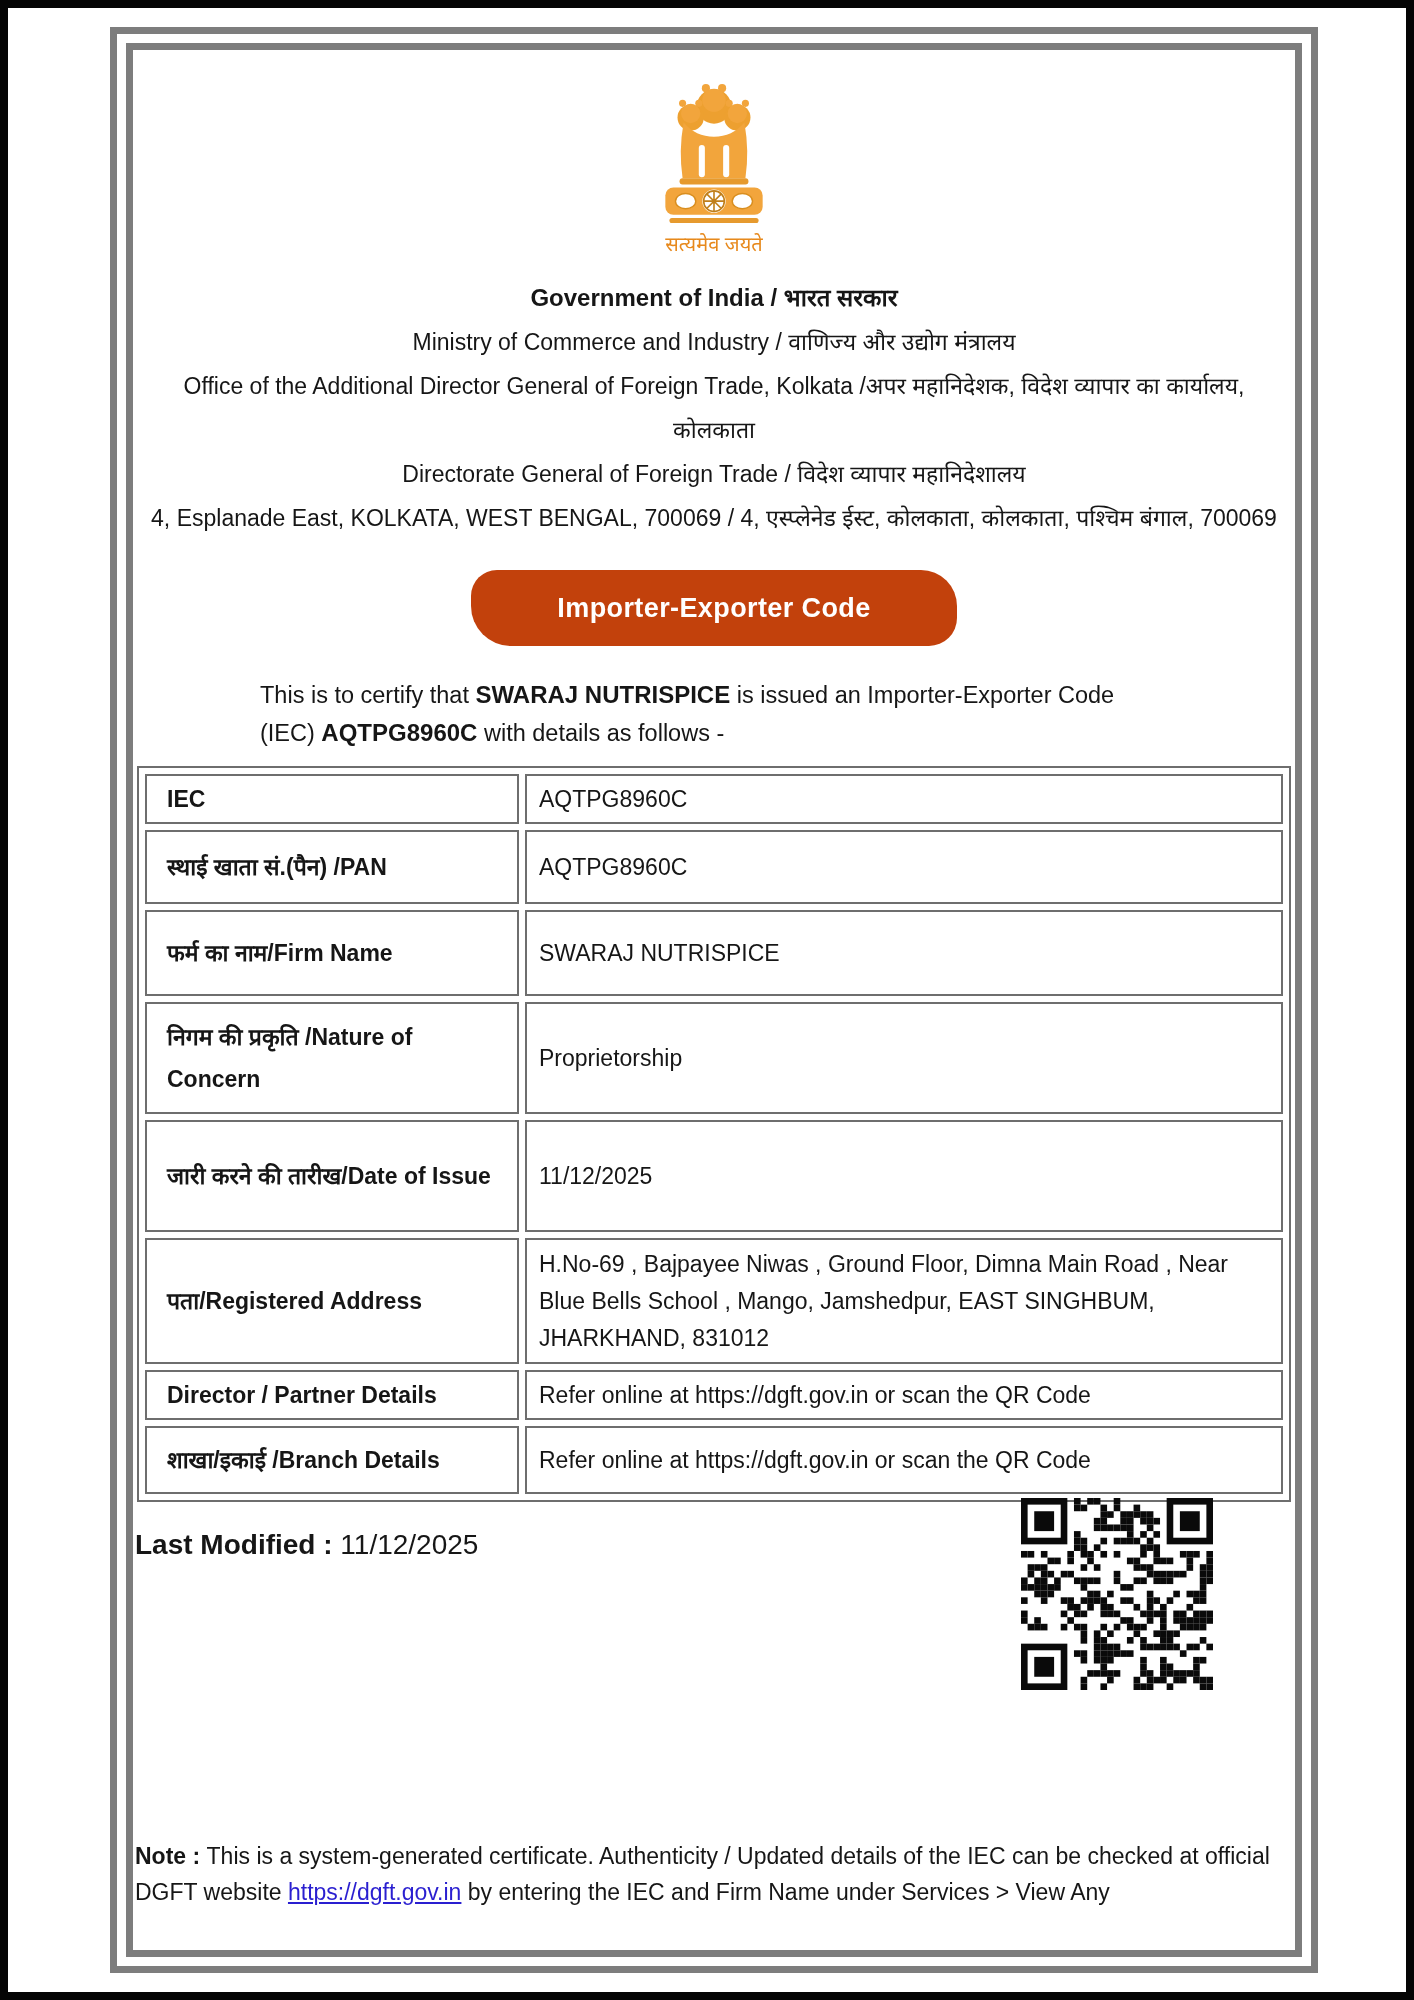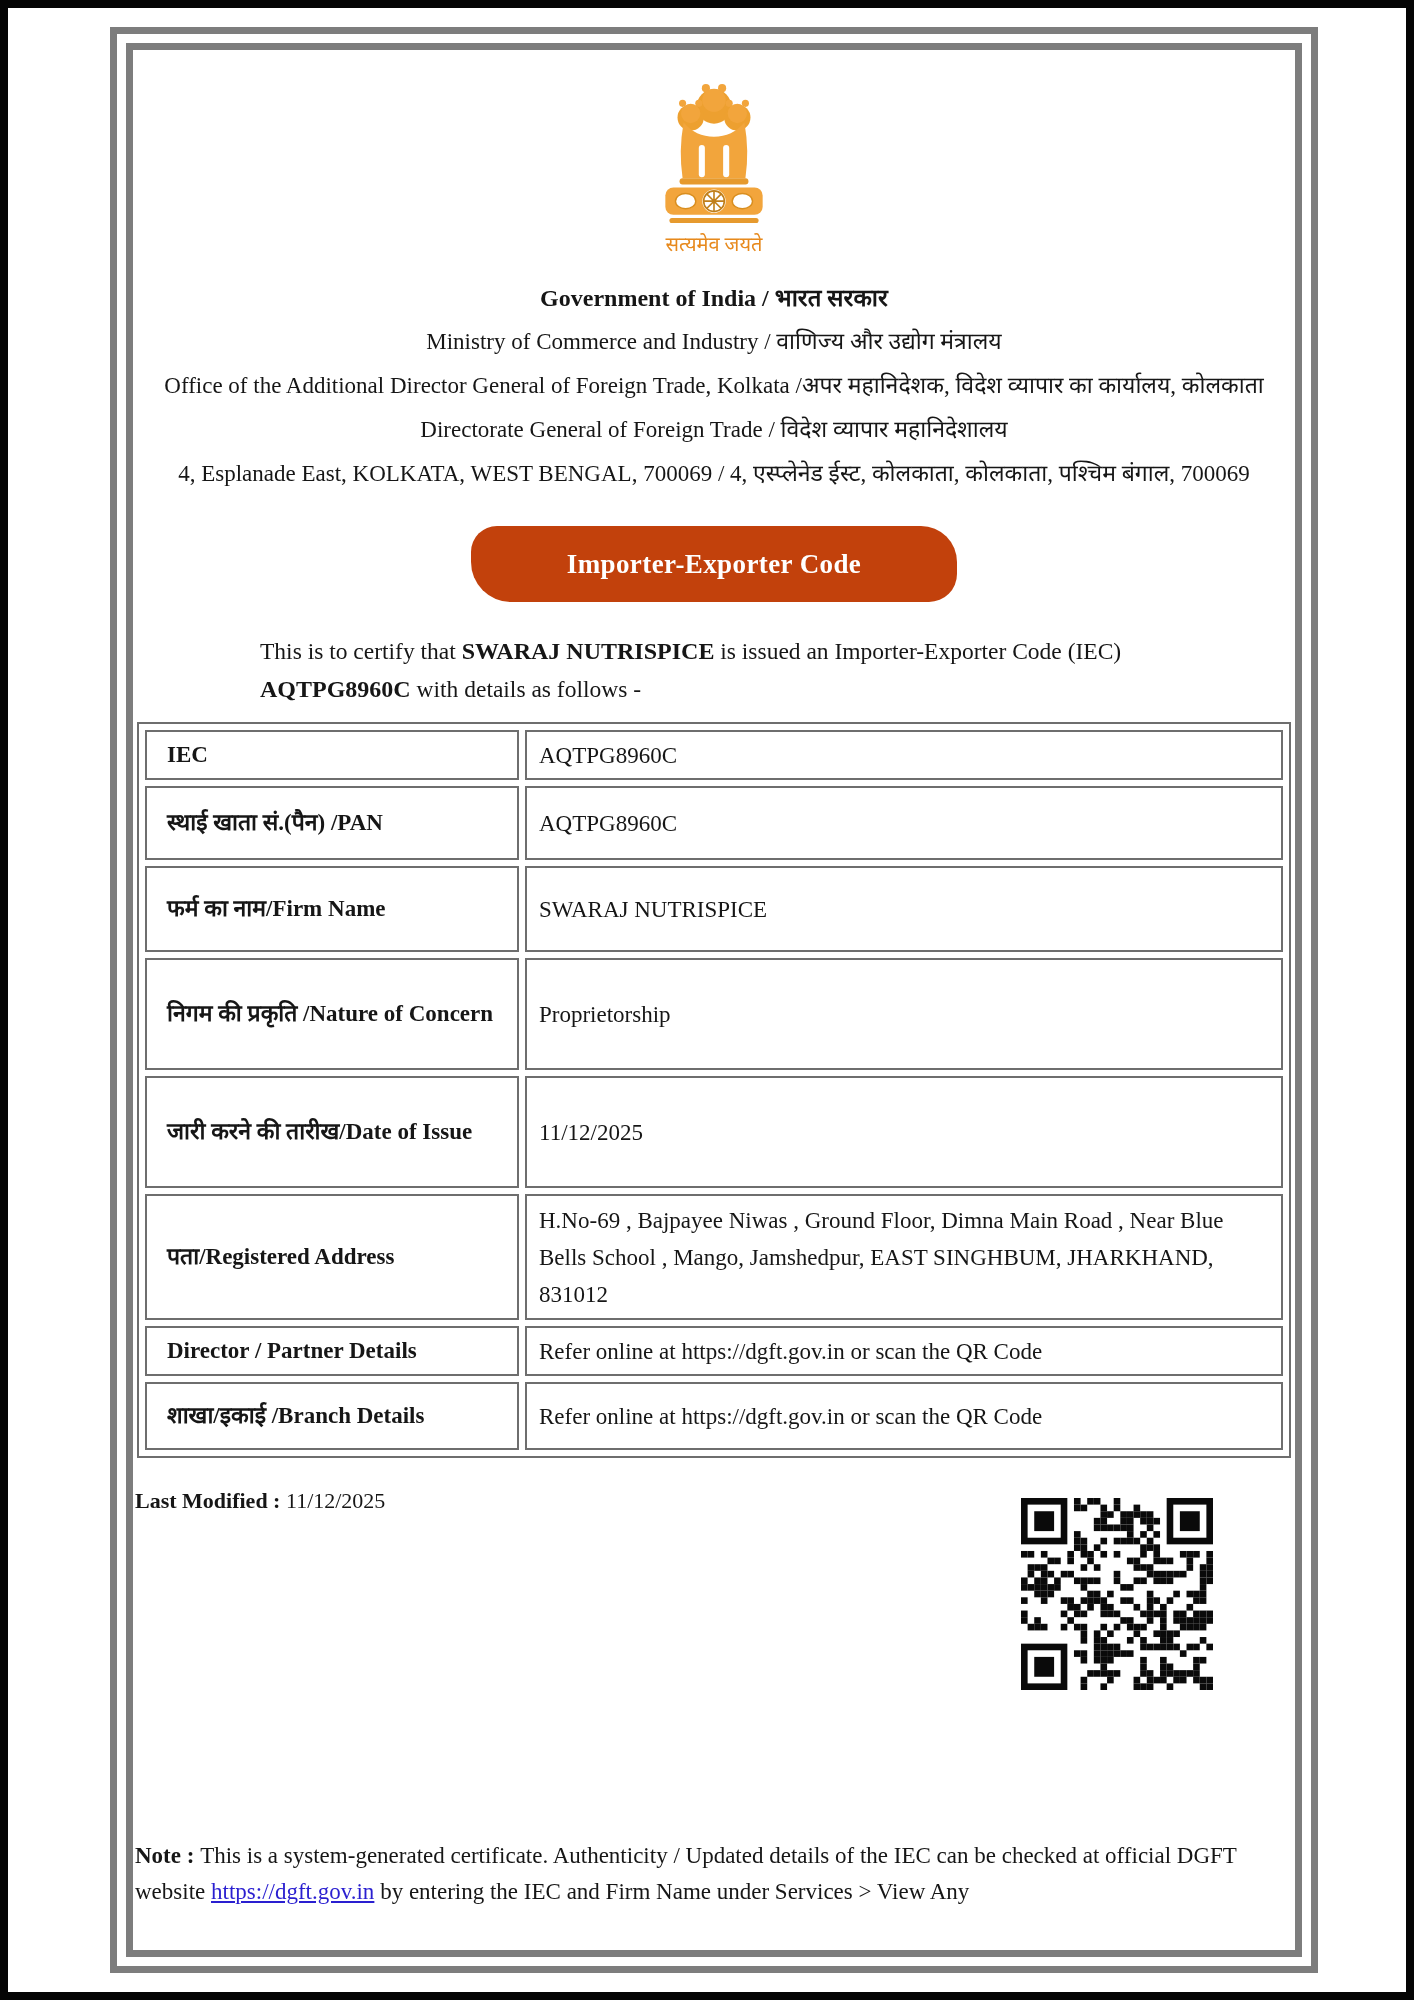--- a/index.html
+++ b/index.html
@@ -1,19 +1,19 @@
 <!DOCTYPE html>
 <html><head>
 <meta charset="utf-8">
 <style>
   html,body{margin:0;padding:0;background:#222;}
   .page{
     width:1414px;height:2000px;position:relative;background:#ffffff;
     border:8px solid #050505;box-sizing:border-box;
-    font-family:Liberation Serif, serif;color:#161616;
+    font-family:Liberation Sans, sans-serif;color:#161616;
   }
   .frame-outer{
     position:absolute;left:102px;top:19px;right:88px;bottom:19px;
     border:7px solid #7d7d7d;padding:9px;box-sizing:border-box;
   }
   .frame-inner{
     border:7px solid #7d7d7d;box-sizing:border-box;
     width:100%;height:100%;position:relative;overflow:hidden;background:#fff;
   }
   .emblem-wrap{width:140px;margin:26px auto 0;text-align:center;}
@@ -27,21 +27,21 @@
   }
   .certify{width:908px;margin:30px auto 0;font-size:23.5px;line-height:38px;}
   .certify b{font-size:24px;}
   table.details{
     width:1154px;margin:14px auto 0;border-collapse:separate;border-spacing:6px;
     border:2px solid #6e6e6e;background:#fff;table-layout:fixed;
   }
   table.details td{border:2px solid #6e6e6e;vertical-align:middle;font-size:23px;background:#fff;}
   td.lbl{font-weight:bold;padding:2px 20px;line-height:42px;width:330px;}
   td.val{padding:2px 12px;line-height:37px;}
-  .meta{margin:24px 0 0 2px;font-size:22px;line-height:38px;}
+  .meta{margin:24px 0 0 2px;font-size:28px;line-height:38px;}
   .meta .mlabel{font-weight:bold;}
   .meta .mval-bold{font-weight:bold;}
   .qr{position:absolute;left:888px;top:1448px;width:192px;height:192px;}
   .note{position:absolute;left:2px;right:10px;bottom:17px;font-size:23px;line-height:36px;}
   .note .nlabel{font-weight:bold;}
   .link{color:#2a1fd0;text-decoration:underline;cursor:pointer;}
 </style>
 </head>
 <body>
 

